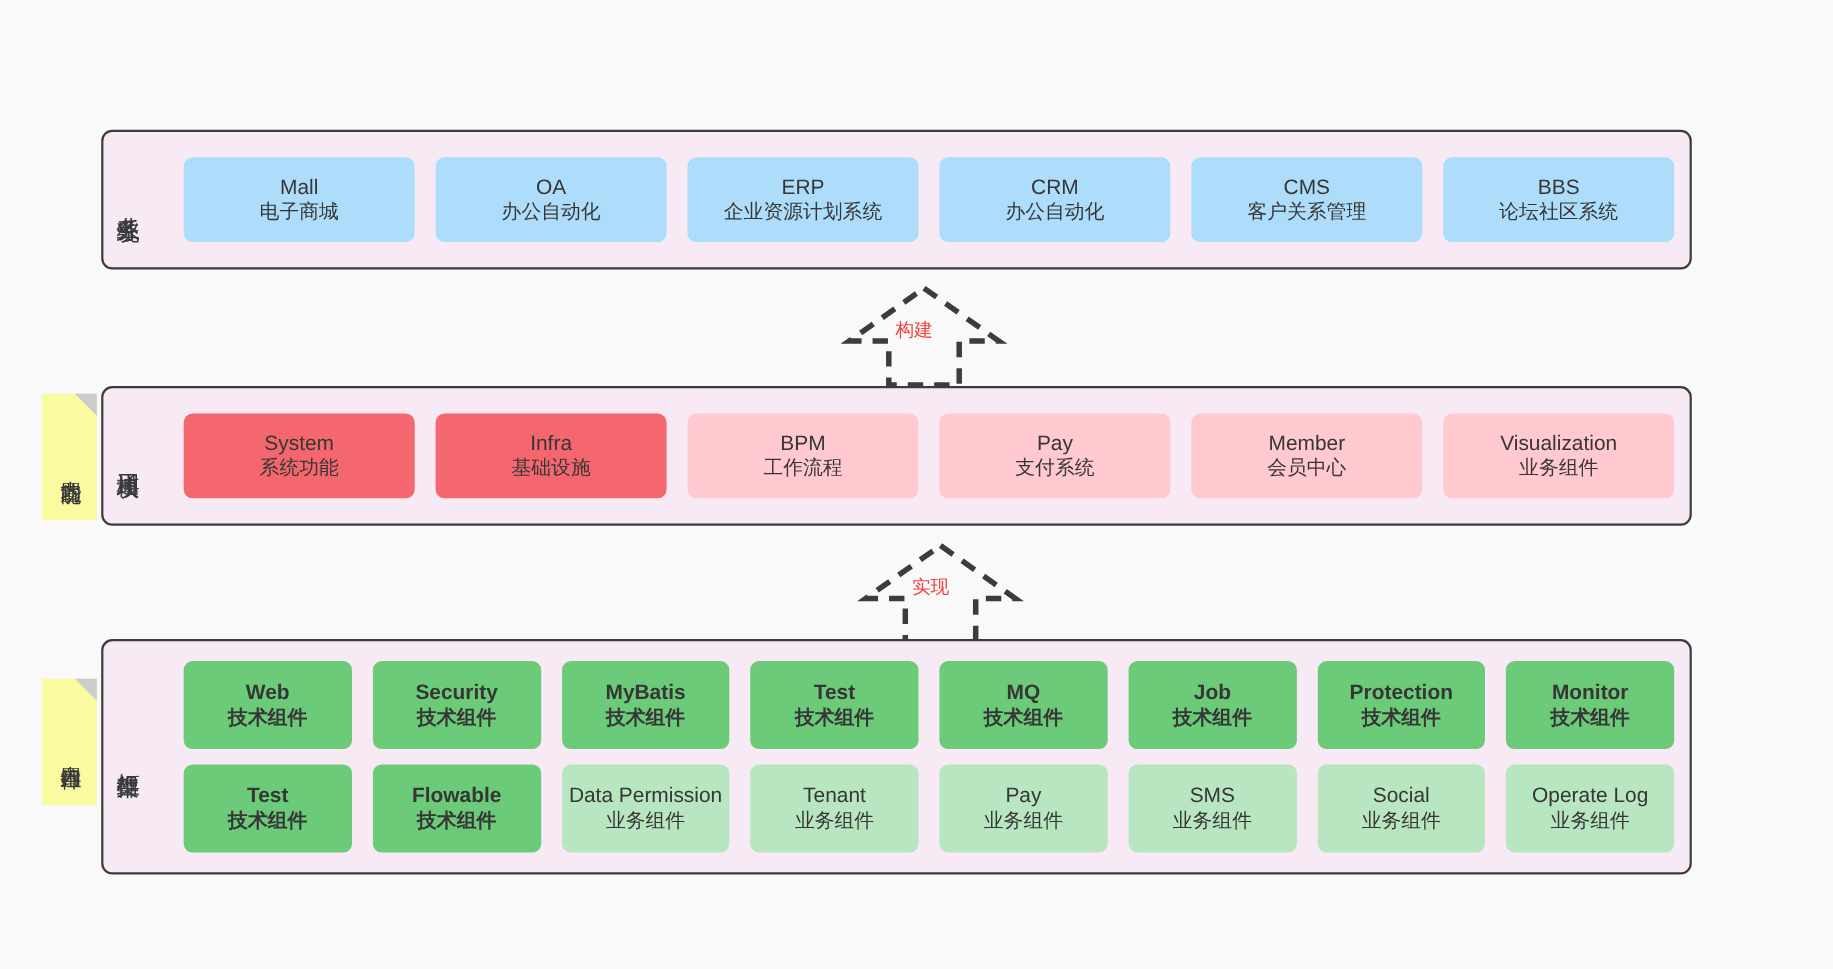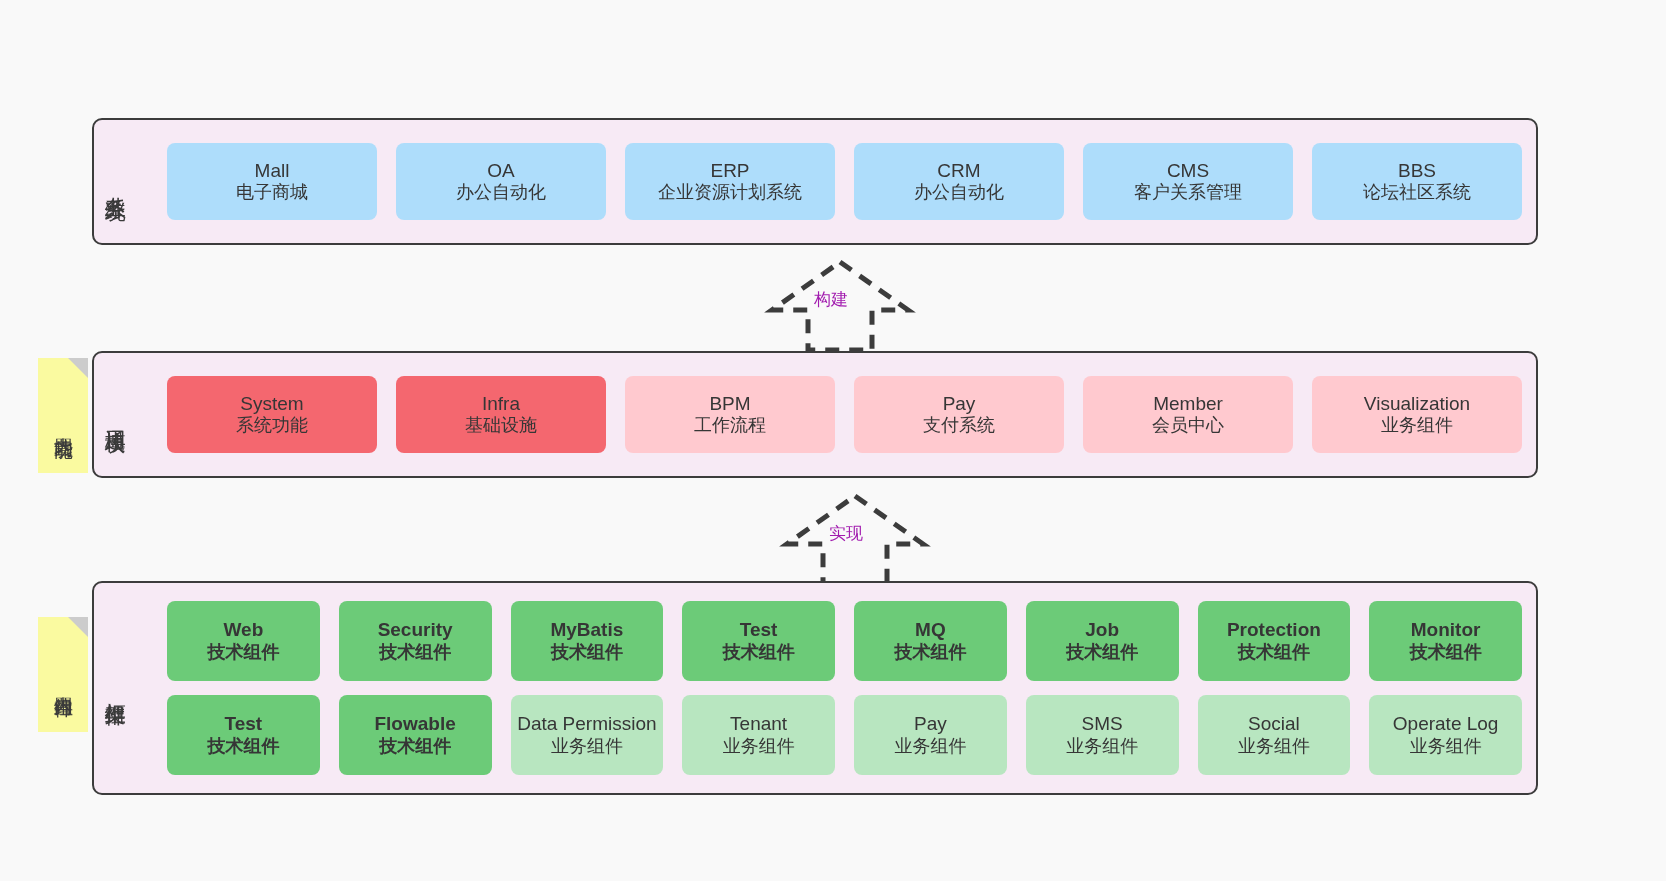--- a/index.html
+++ b/index.html
@@ -107,21 +107,21 @@
   }
   #note-features{left:38px;top:358px;height:115px;}
   #note-components{left:38px;top:617px;height:115px;}
 
   
   .arrow{position:absolute;}
   .arrow svg{display:block;overflow:visible;}
   .arrow-label{
     position:absolute;
     font-size:17px;
-    color:#a21caf;
+    color:#ef4444;
     background:#F9F9F9;
     padding:0 2px;
     white-space:nowrap;
     user-select:none;
   }
   #arrow-build{left:760px;top:258px;}
   #arrow-build .arrow-label{left:52px;top:30px;}
   #arrow-impl{left:775px;top:492px;}
   #arrow-impl .arrow-label{left:52px;top:30px;}
 </style>

